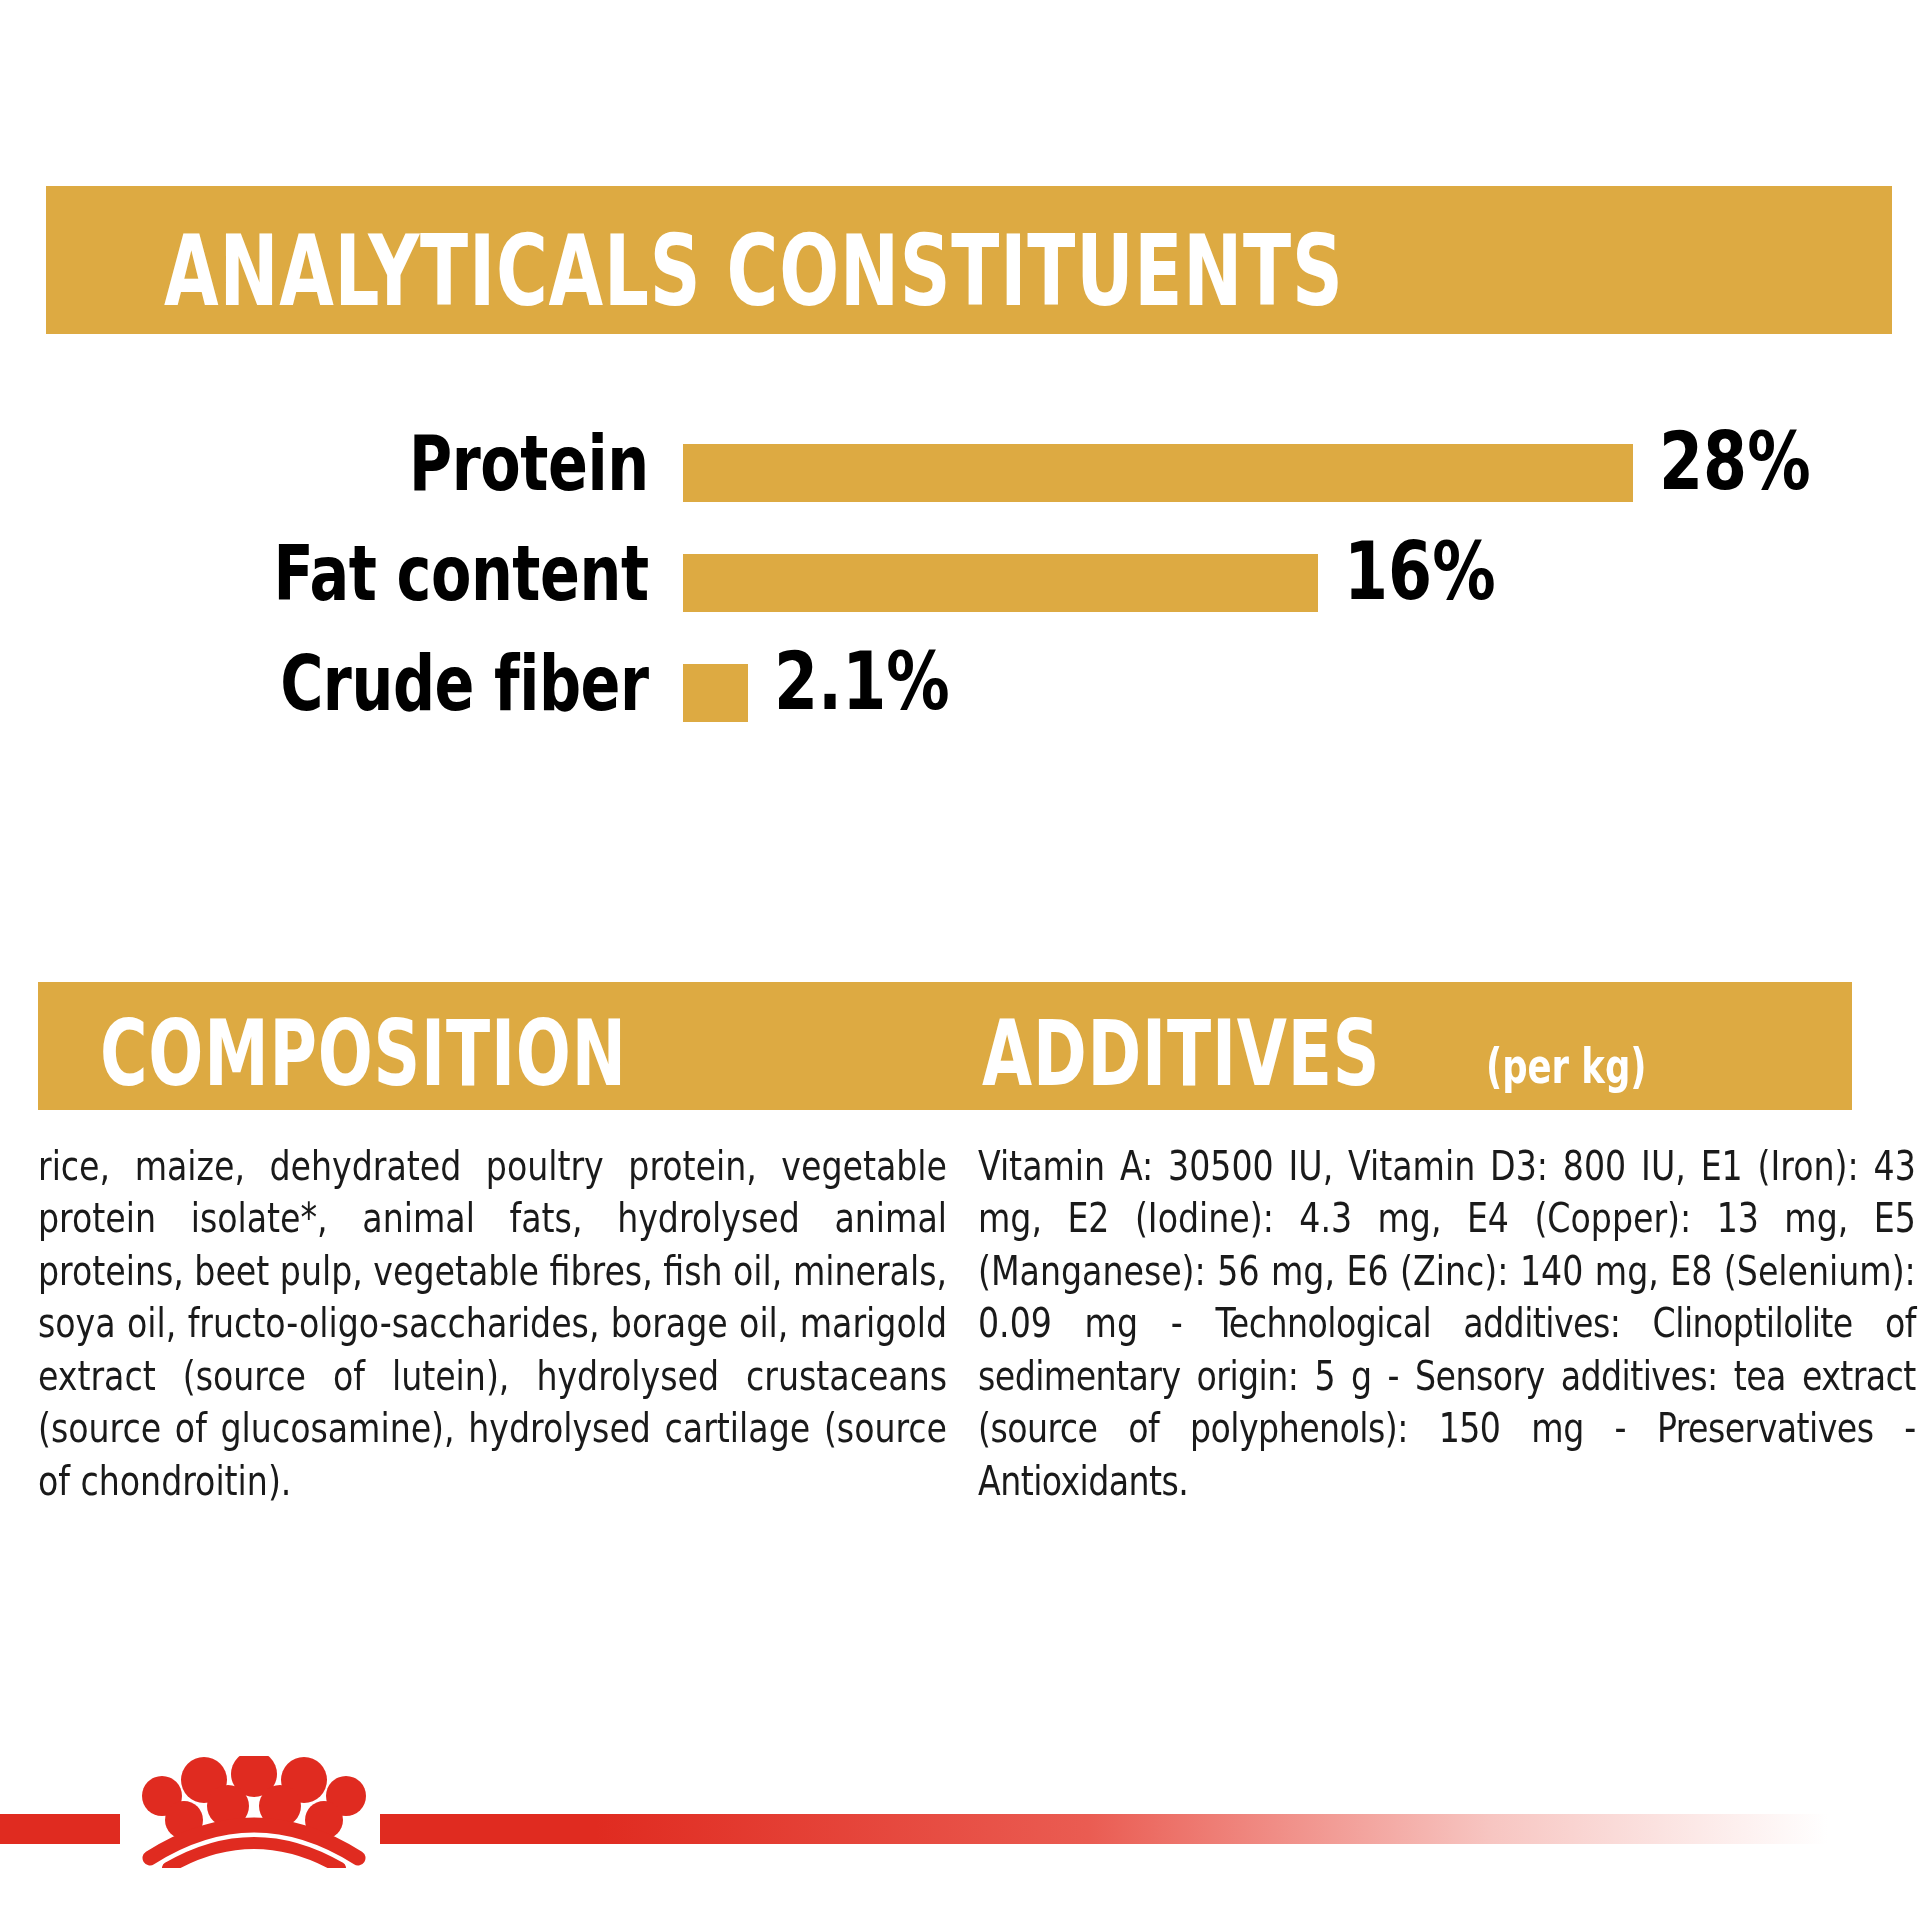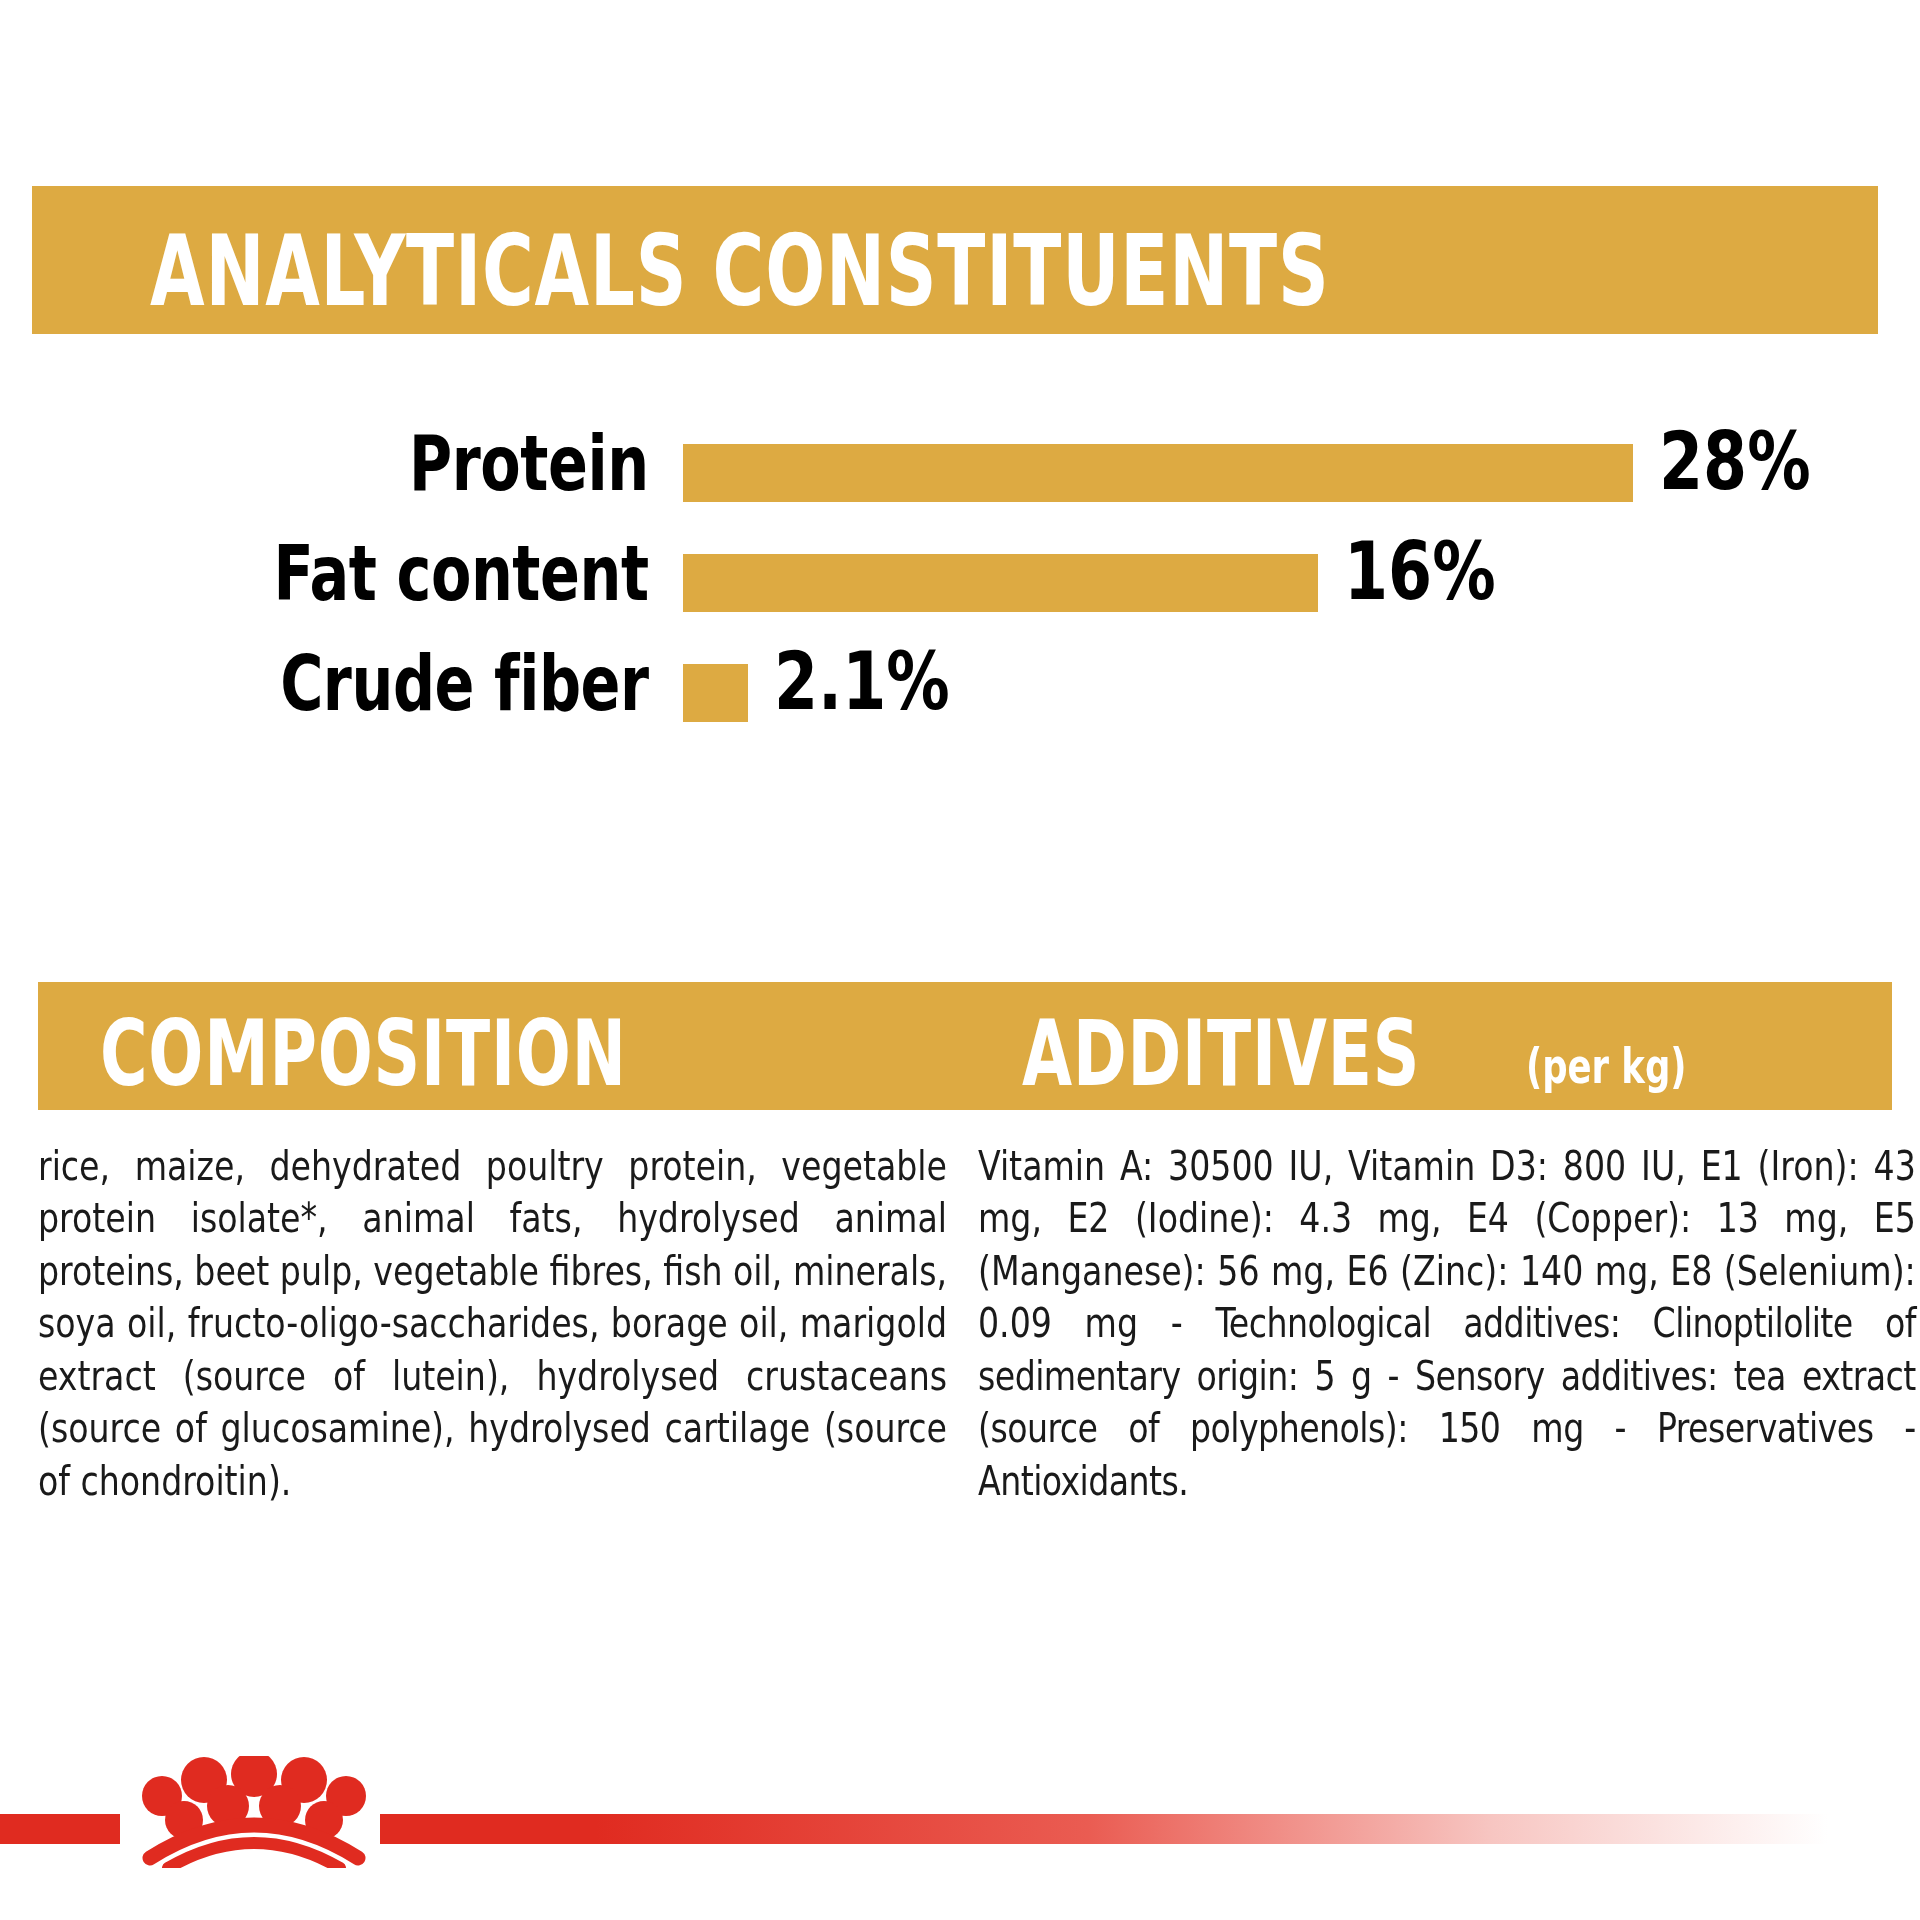--- a/index.html
+++ b/index.html
@@ -22,27 +22,27 @@
     color:#ffffff;
     font-family:"DejaVu Sans Condensed","Liberation Sans Narrow","Liberation Sans", sans-serif;
     font-weight:bold;
     letter-spacing:1px;
     transform:scaleX(0.80);
     transform-origin:left bottom;
     white-space:nowrap;
     line-height:0.92;
   }
 
-  #band-analytical { left:32px; top:186px; width:1846px; height:148px;align-items:flex-end; }
+  #band-analytical { left:46px; top:186px; width:1846px; height:148px;align-items:flex-end; }
   #band-analytical .band-title { font-size:98px; margin-left:118px; margin-bottom:18px; }
 
   #band-composition { left:38px; top:982px; width:1072px; height:128px; }
   #band-composition .band-title { font-size:90px; margin-left:62px; margin-bottom:14px; }
 
-  #band-additives { left:986px; top:982px; width:906px; height:128px; }
+  #band-additives { left:946px; top:982px; width:906px; height:128px; }
   #band-additives .band-title { font-size:90px; margin-left:36px; margin-bottom:14px; }
   .band-sub {
     color:#ffffff;
     font-family:"DejaVu Sans Condensed","Liberation Sans Narrow","Liberation Sans", sans-serif;
     font-weight:bold;
     font-size:48px;
     transform:scaleX(0.82);
     transform-origin:left bottom;
     white-space:nowrap;
     margin-left:6px;

